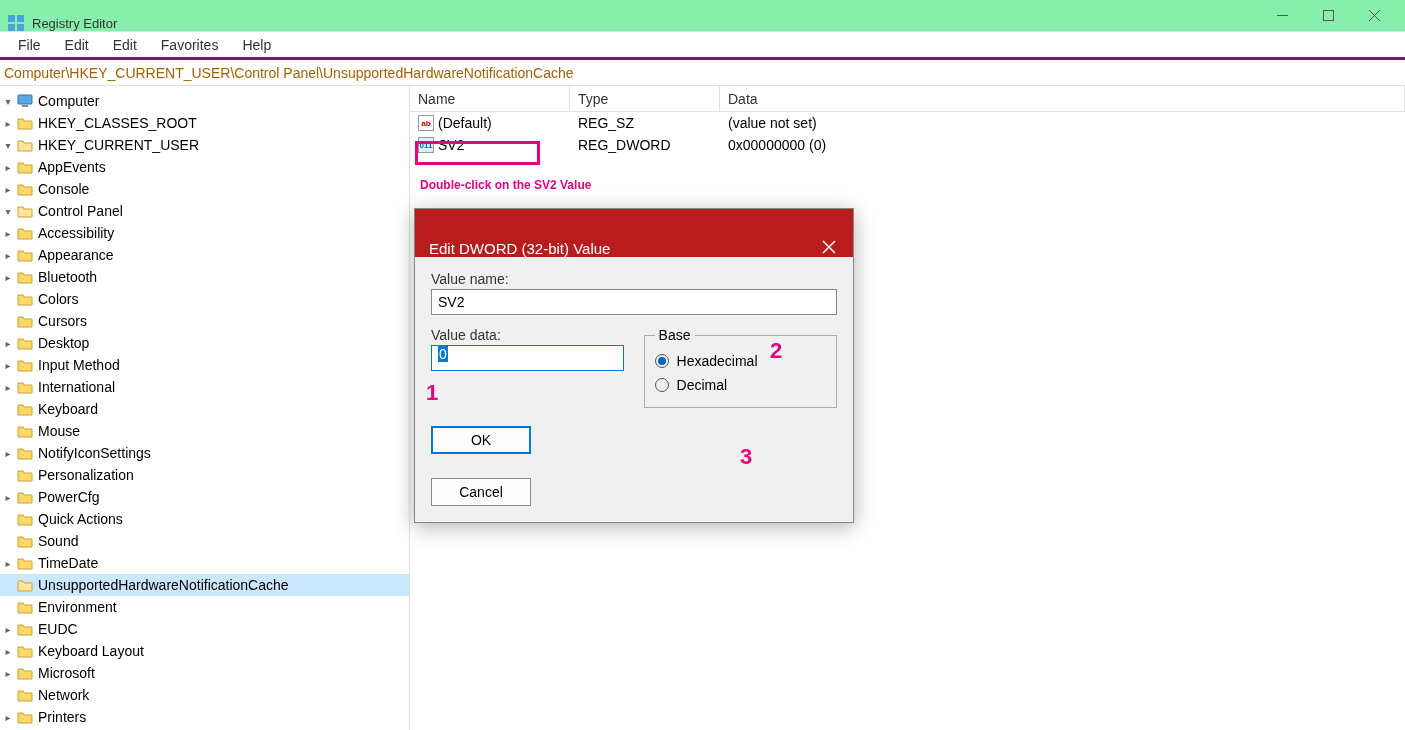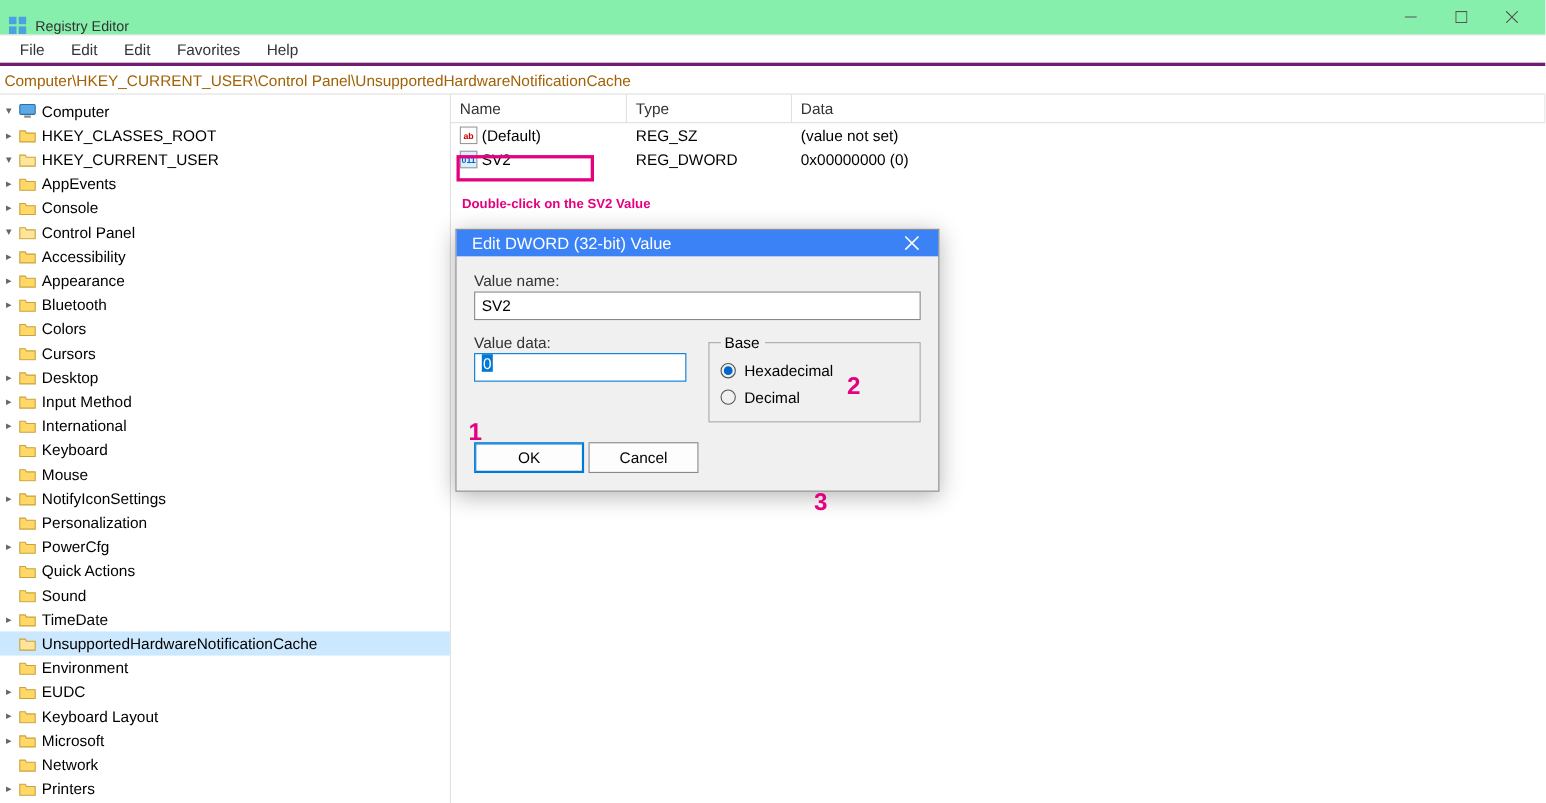--- a/index.html
+++ b/index.html
@@ -53,35 +53,35 @@
 .val-icon.sz { color:#c00; }
 .val-icon.dw { color:#06c; background:#def;}
 
 
 .annot-box { position: absolute; border: 3px solid #e4007f; pointer-events: none; z-index: 5;}
 .annot-text { position: absolute; color: #e4007f; font-weight: bold; font-size: 12px; text-shadow: 1px 1px 0 #fff, -1px -1px 0 #fff, 1px -1px 0 #fff, -1px 1px 0 #fff; z-index: 12; pointer-events:none;}
 .annot-num { position:absolute; color:#e4007f; font-weight:bold; font-size:22px; z-index:12; pointer-events:none;}
 
 
 .dialog { position: absolute; left: 414px; top: 208px; width: 440px; background: #f0f0f0; border: 1px solid #888; box-shadow: 0 4px 20px rgba(0,0,0,0.3); z-index: 10; }
-.dialog .dlg-title { height: 24px; background: #3b82f6; color: #fff; display: flex; align-items: center; padding: 0 14px; font-size: 15px; }
+.dialog .dlg-title { height: 48px; background: #b91c1c; color: #fff; display: flex; align-items: flex-end; padding: 0 14px; font-size: 15px; }
 .dialog .dlg-title .dlg-close { margin-left: auto; cursor:pointer; width:20px; height:20px; display:flex; align-items:center; justify-content:center;}
 .dialog .dlg-body { padding: 14px 16px 16px; }
 .dialog .field-label { font-size: 14px; color: #333; margin-bottom: 2px; }
 .dialog .field-input { width: 100%; height: 26px; border: 1px solid #888; background: #fff; padding: 0 6px; font-size: 14px; margin-bottom: 12px; }
 .dialog .value-row { display:flex; gap: 20px; align-items:flex-start; }
 .dialog .value-data-wrap { width: 200px; }
 .dialog .value-data-input { width:100%; height:26px; border:1px solid #0078d4; background:#fff; padding:0 6px; font-size:14px; color:#000;}
 .dialog .value-data-input .sel { background:#0078d4; color:#fff; padding:0 1px;}
 .dialog fieldset.base { border:1px solid #aaa; padding: 6px 10px 10px; width: 200px; }
 .dialog fieldset.base legend { font-size:14px; padding:0 4px;}
 .dialog .radio-row { display:flex; align-items:center; gap:8px; height:24px; font-size:14px;}
 .dialog .radio { width:14px; height:14px; border:1px solid #555; border-radius:50%; display:flex; align-items:center; justify-content:center;}
 .dialog .radio.checked::after { content:""; width:8px; height:8px; background:#0066cc; border-radius:50%;}
-.dialog .dlg-buttons { display:flex; justify-content:flex-start; gap:4px; margin-top:18px;}
+.dialog .dlg-buttons { display:flex; justify-content:flex-start; gap:24px; margin-top:18px;flex-direction:column;}
 .dialog .dlg-btn { width:100px; height:28px; border:1px solid #888; background:#fdfdfd; font-size:14px; cursor:pointer; display:flex; align-items:center; justify-content:center;}
 .dialog .dlg-btn.default { border:1px solid #0078d4; box-shadow: inset 0 0 0 1px #0078d4;}
 
 
 .folder-icon svg, .pc-icon svg { width:16px; height:14px; }
 </style>
 </head>
 <body>
 
 <div class="titlebar">

